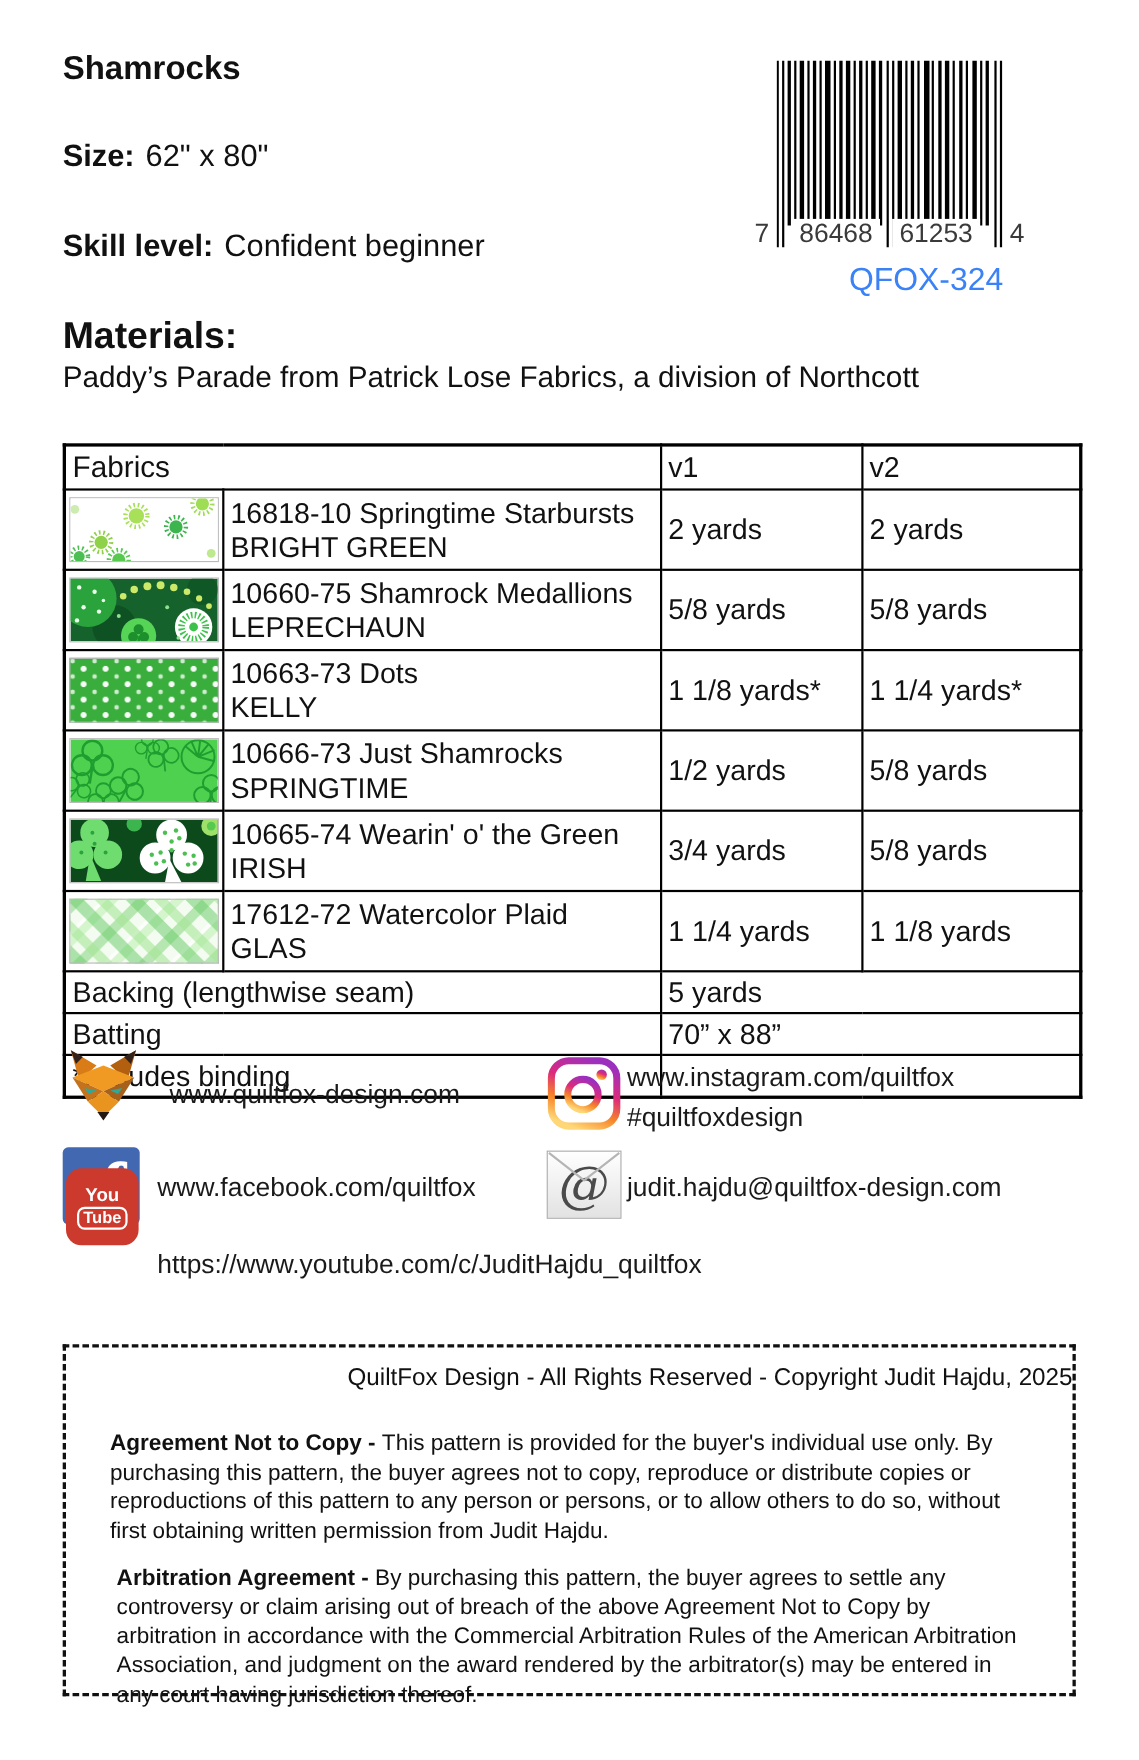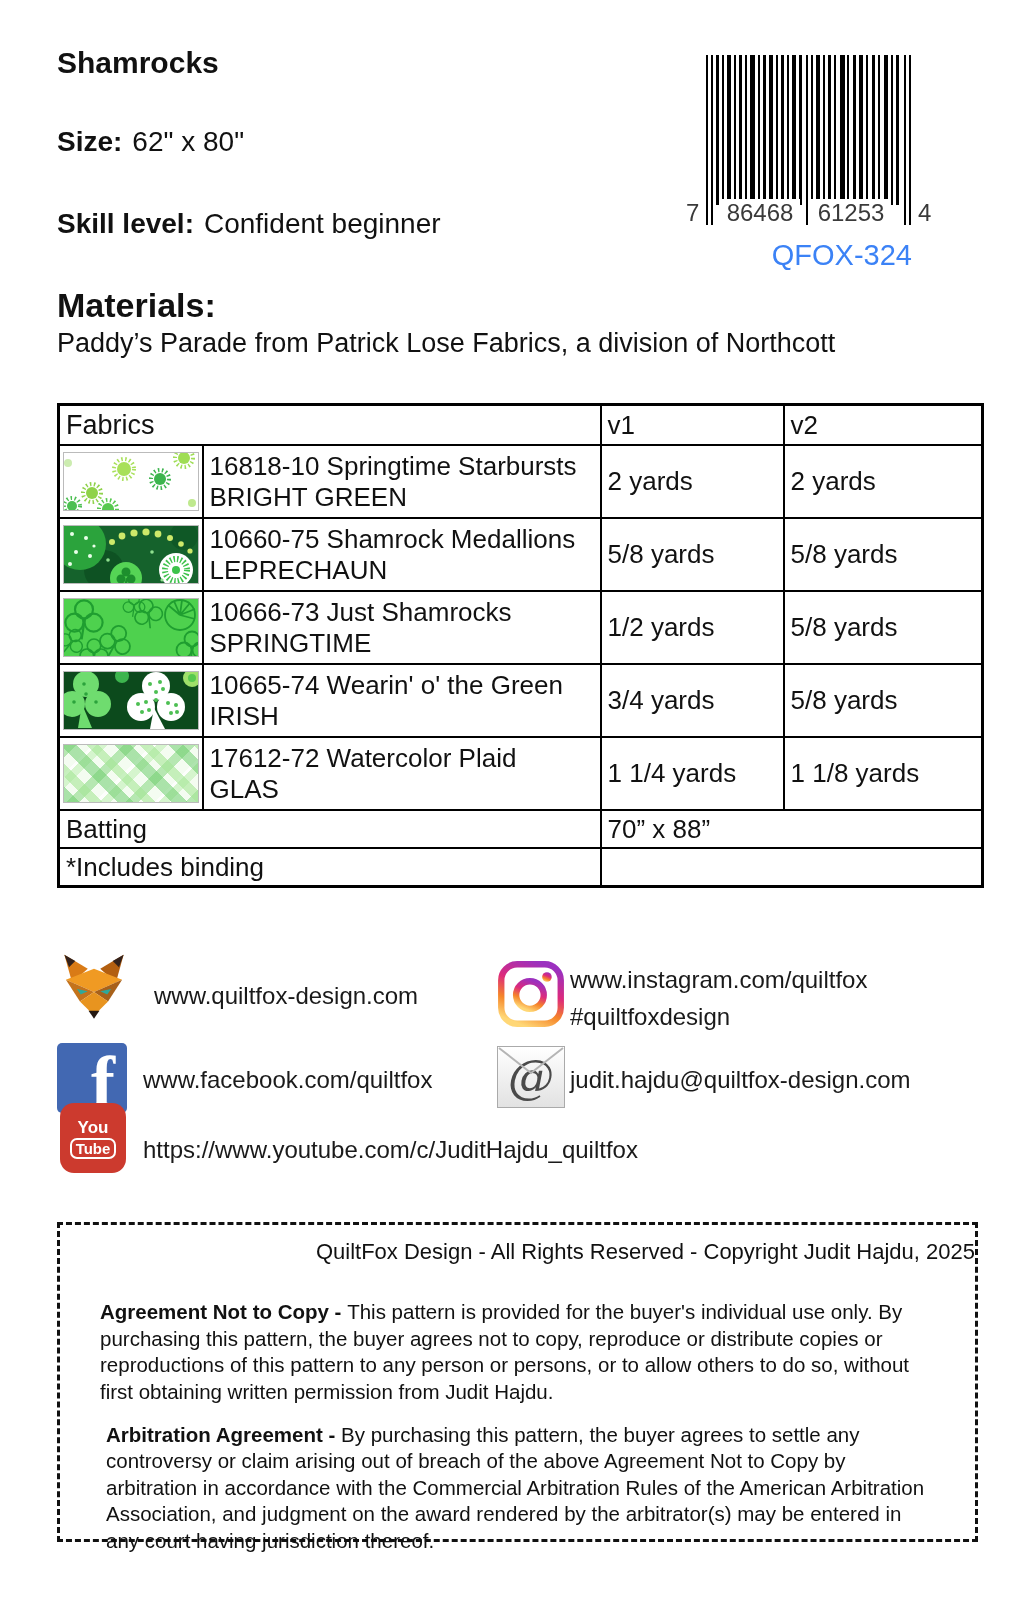--- a/index.html
+++ b/index.html
@@ -48,21 +48,21 @@
       repeating-linear-gradient(-45deg,rgba(120,210,115,.5) 0 9px,rgba(255,255,255,0) 9px 20px,rgba(200,242,190,.7) 20px 28px,rgba(255,255,255,.8) 28px 31px,rgba(255,255,255,0) 31px 42px);}
 
   
   .soc-text{font-size:24px;color:#1a1a1a;}
   .fox{left:55px;top:952px;}
   .fox-url{left:154px;top:982px;}
   .fb{left:57px;top:1043px;width:70px;height:70px;background:#4268b2;border-radius:5px;overflow:hidden;}
   .fb span{position:absolute;right:12px;top:-2px;color:#fff;font-size:72px;font-weight:bold;
            font-family:"Liberation Serif","DejaVu Serif",serif;}
   .fb-url{left:143px;top:1066px;}
-  .yt{left:60px;top:1103px;width:66px;height:70px;background:#cc3a2e;border-radius:14px;
+  .yt{left:60px;top:1062px;width:66px;height:70px;background:#cc3a2e;border-radius:14px;
       display:flex;flex-direction:column;align-items:center;justify-content:center;gap:0;text-align:center;}
   .yt .you{color:#fff;font-size:17px;font-weight:bold;}
   .yt .tube{color:#fff;font-size:15px;font-weight:bold;border:2px solid #fff;border-radius:7px;padding:0 4px;}
   .yt-url{left:143px;top:1136px;}
   .ig{left:497px;top:960px;}
   .ig-url{left:570px;top:966px;}
   .ig-tag{left:570px;top:1003px;}
   .em{left:497px;top:1046px;width:66px;height:60px;background:linear-gradient(#ffffff,#e2e2e2);
       border:1px solid #aaa;display:flex;align-items:center;justify-content:center;}
   .em svg{position:absolute;left:0;top:0;}
@@ -236,20 +236,33 @@
       <td>
             <div class="fabname">
               <div>10660-75 Shamrock Medallions</div>
               <div>LEPRECHAUN</div>
             </div>
           </td>
       <td>5/8 yards</td>
       <td>5/8 yards</td>
     </tr>
 
+    <tr>
+      <td class="swcell">
+            <div class="swatch sw-dots"></div>
+          </td>
+      <td>
+            <div class="fabname">
+              <div>10663-73 Dots</div>
+              <div>KELLY</div>
+            </div>
+          </td>
+      <td>1 1/8 yards*</td>
+      <td>1 1/4 yards*</td>
+    </tr>
 
     <tr>
       <td class="swcell">
             <div class="swatch">
         <svg width="134" height="57" viewBox="0 0 134 57">
           <defs>
                   <g id="sho">
                     <circle cx="0" cy="-8" r="7.5"></circle>
                     <circle cx="-8" cy="3" r="7.5"></circle>
                     <circle cx="8" cy="3" r="7.5"></circle>
@@ -341,20 +354,24 @@
             <div class="fabname">
               <div>17612-72 Watercolor Plaid</div>
               <div>GLAS</div>
             </div>
           </td>
       <td>1 1/4 yards</td>
       <td>1 1/8 yards</td>
     </tr>
 
     <tr class="shortrow">
+      <td colspan="2">Backing (lengthwise seam)</td>
+      <td colspan="2">5 yards</td>
+    </tr>
+    <tr class="shortrow">
       <td colspan="2">Batting</td>
       <td colspan="2">70” x 88”</td>
     </tr>
     <tr class="shortrow">
       <td colspan="2">*Includes binding</td>
       <td colspan="2"></td>
     </tr>
   </tbody>
     </table>
 

